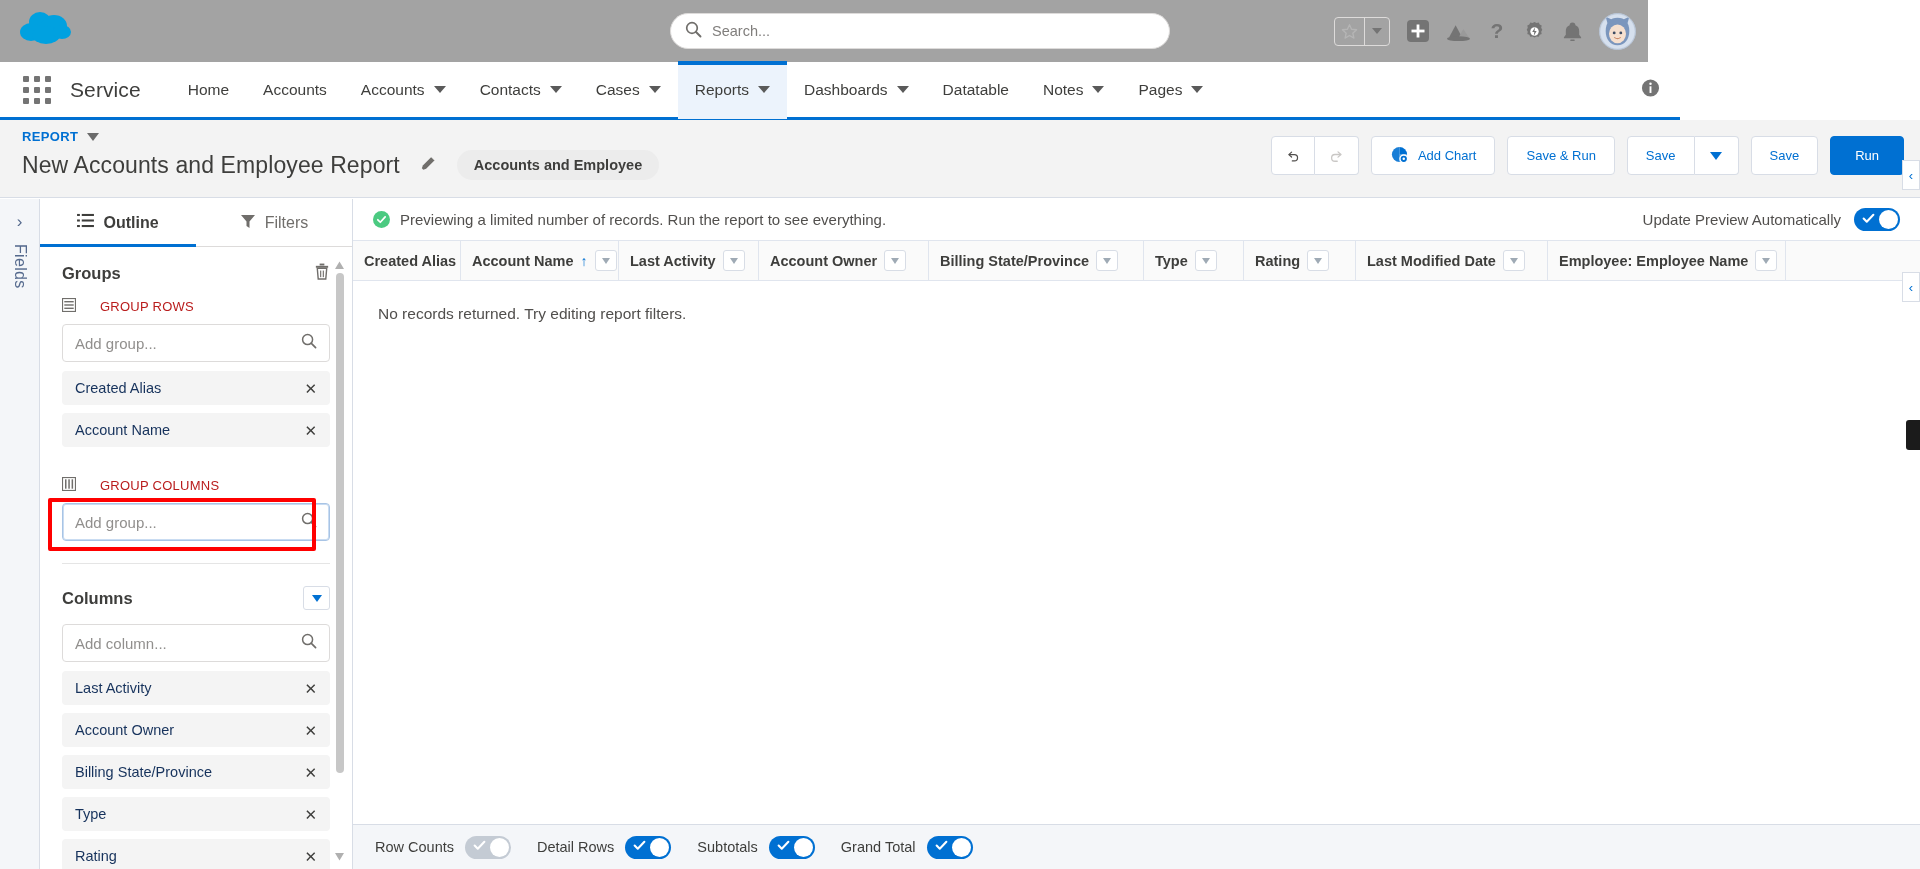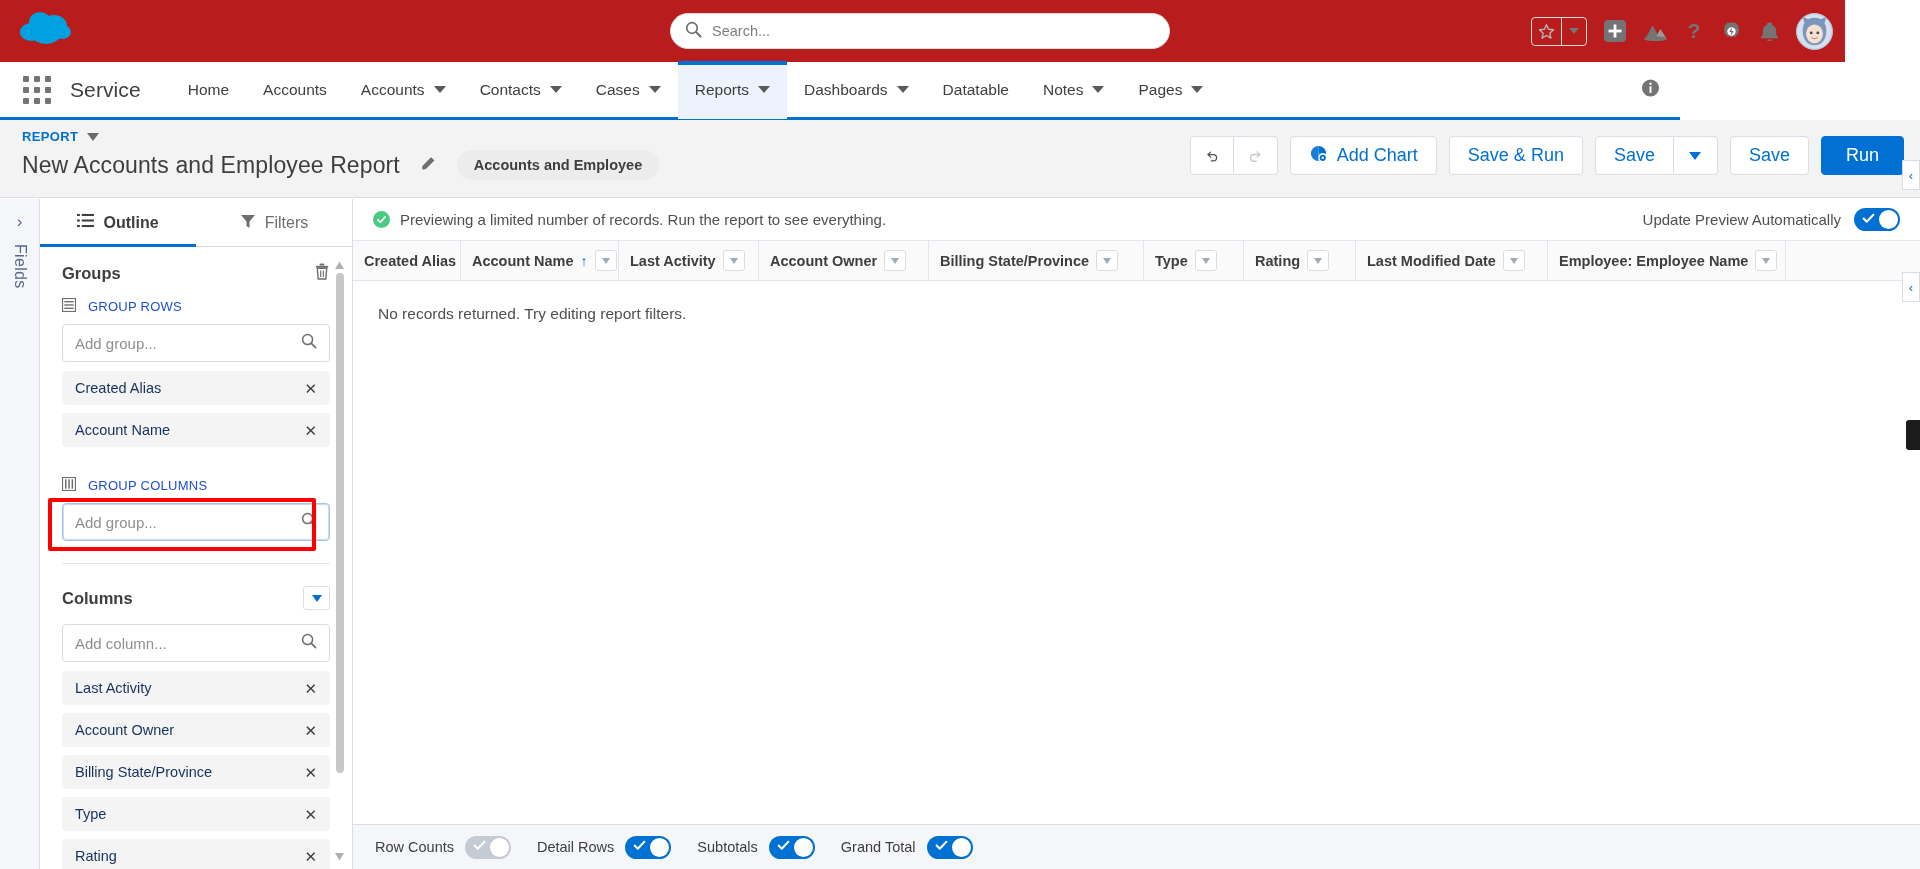--- a/index.html
+++ b/index.html
@@ -7,22 +7,22 @@
     width: 1920px; height: 869px;
     font-family: "Liberation Sans", sans-serif;
     background: #ffffff;
     overflow: hidden;
     -webkit-font-smoothing: antialiased;
   }
   body { position: relative; }
 
   
   .global-header {
-    position: absolute; top: 0; left: 0; width: 1845px; height: 62px;
-    background: #b91c1c;
+    position: absolute; top: 0; left: 0; width: 1648px; height: 62px;
+    background: #a3a3a3;
     display: flex; align-items: center;
   }
   .sf-cloud { position: absolute; left: 18px; top: 8px; width: 58px; height: 42px; }
   .global-search-wrap {
     position: absolute; left: 670px; top: 13px; width: 500px; height: 36px;
   }
   .global-search {
     width: 100%; height: 36px; border: 1px solid #dddbda; border-radius: 18px;
     background: #fff; display: flex; align-items: center; padding: 0 14px;
   }
@@ -108,21 +108,21 @@
     background: #ececec; border-radius: 17px; padding: 7px 17px;
     font-size: 14.5px; font-weight: bold; color: #3e3e3c; white-space: nowrap;
   }
 
   .report-actions {
     position: absolute; right: 16px; top: 16px; display: flex; align-items: center; gap: 12px;
   }
   .btn {
     height: 39px; border: 1px solid #d8dde6; background: #fff; border-radius: 4px;
     display: flex; align-items: center; justify-content: center; gap: 9px;
-    padding: 0 18px; font-size: 18px; color: #0070d2; cursor: pointer; white-space: nowrap;
+    padding: 0 18px; font-size: 13px; color: #0070d2; cursor: pointer; white-space: nowrap;
     font-family: "Liberation Sans", sans-serif;
   }
   .btn.primary { background: #0070d2; border-color: #0070d2; color: #fff; padding: 0 24px; }
   .undo-group { display: flex; }
   .undo-group .btn { border-radius: 0; padding: 0 14px; width: 44px; }
   .undo-group .btn:first-child { border-radius: 4px 0 0 4px; }
   .undo-group .btn:last-child { border-radius: 0 4px 4px 0; border-left: none; }
   .save-group { display: flex; }
   .save-group .btn:first-child { border-radius: 4px 0 0 4px; }
   .save-group .btn:last-child { border-radius: 0 4px 4px 0; border-left: none; width: 44px; padding: 0; }
@@ -160,21 +160,21 @@
   }
   .panel-scroll {
     flex: 1 1 auto; overflow: hidden; position: relative; padding: 0;
   }
   .panel-inner { padding: 16px 22px 0 22px; }
   .sec-head {
     display: flex; align-items: center; justify-content: space-between; margin-bottom: 14px;
   }
   .sec-title { font-size: 16.5px; font-weight: bold; color: #3e3e3c; }
   .sublabel {
-    display: flex; align-items: center; gap: 12px; font-size: 13px; color: #1d4ed8;
+    display: flex; align-items: center; gap: 24px; font-size: 13px; color: #b91c1c;
     letter-spacing: .25px; margin-bottom: 9px;
   }
   .search-box {
     height: 38px; border: 1px solid #dddbda; border-radius: 4px; background: #fff;
     display: flex; align-items: center; padding: 0 12px; margin-bottom: 9px; position: relative; justify-content: space-between;
   }
   .search-box input {
     flex: 1; border: none; outline: none; font-size: 15px; color: #3e3e3c;
     font-family: "Liberation Sans", sans-serif; background: transparent;
   }

